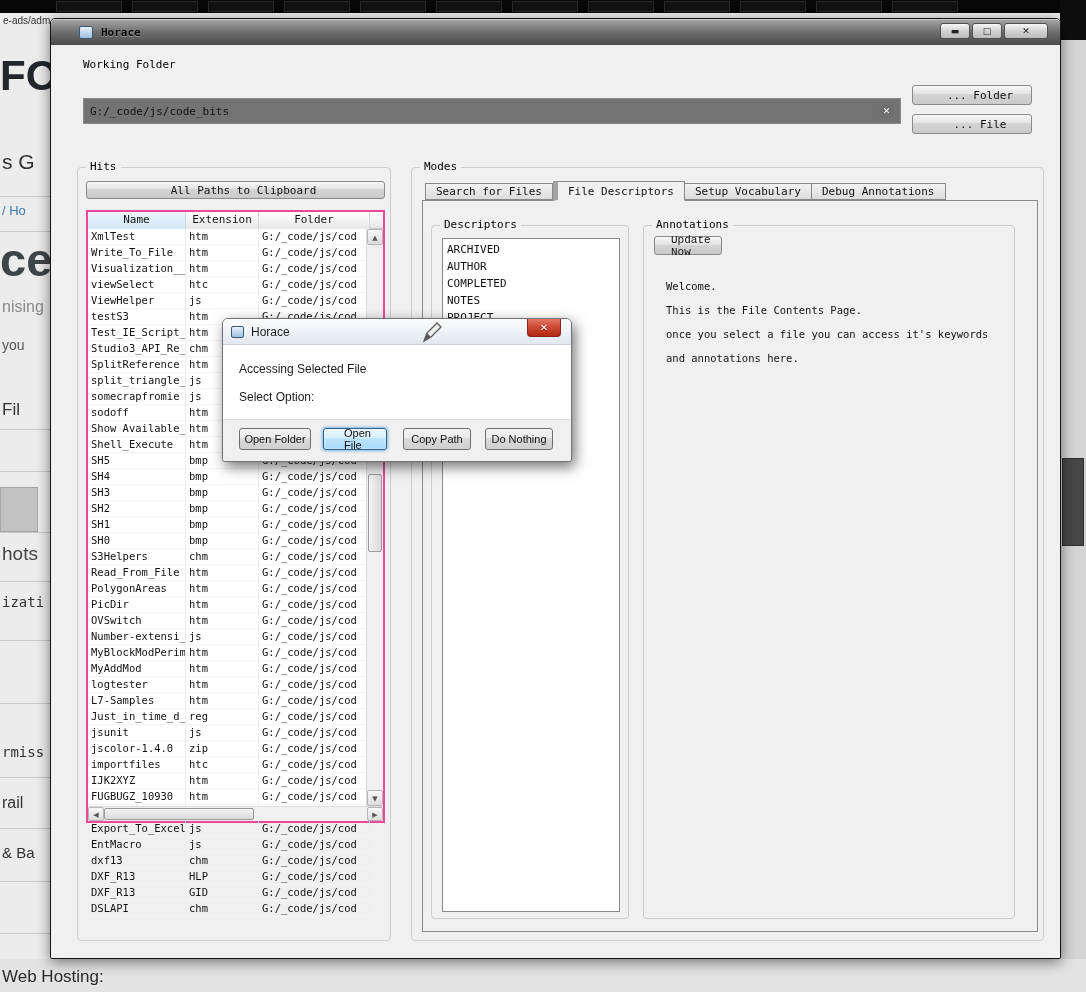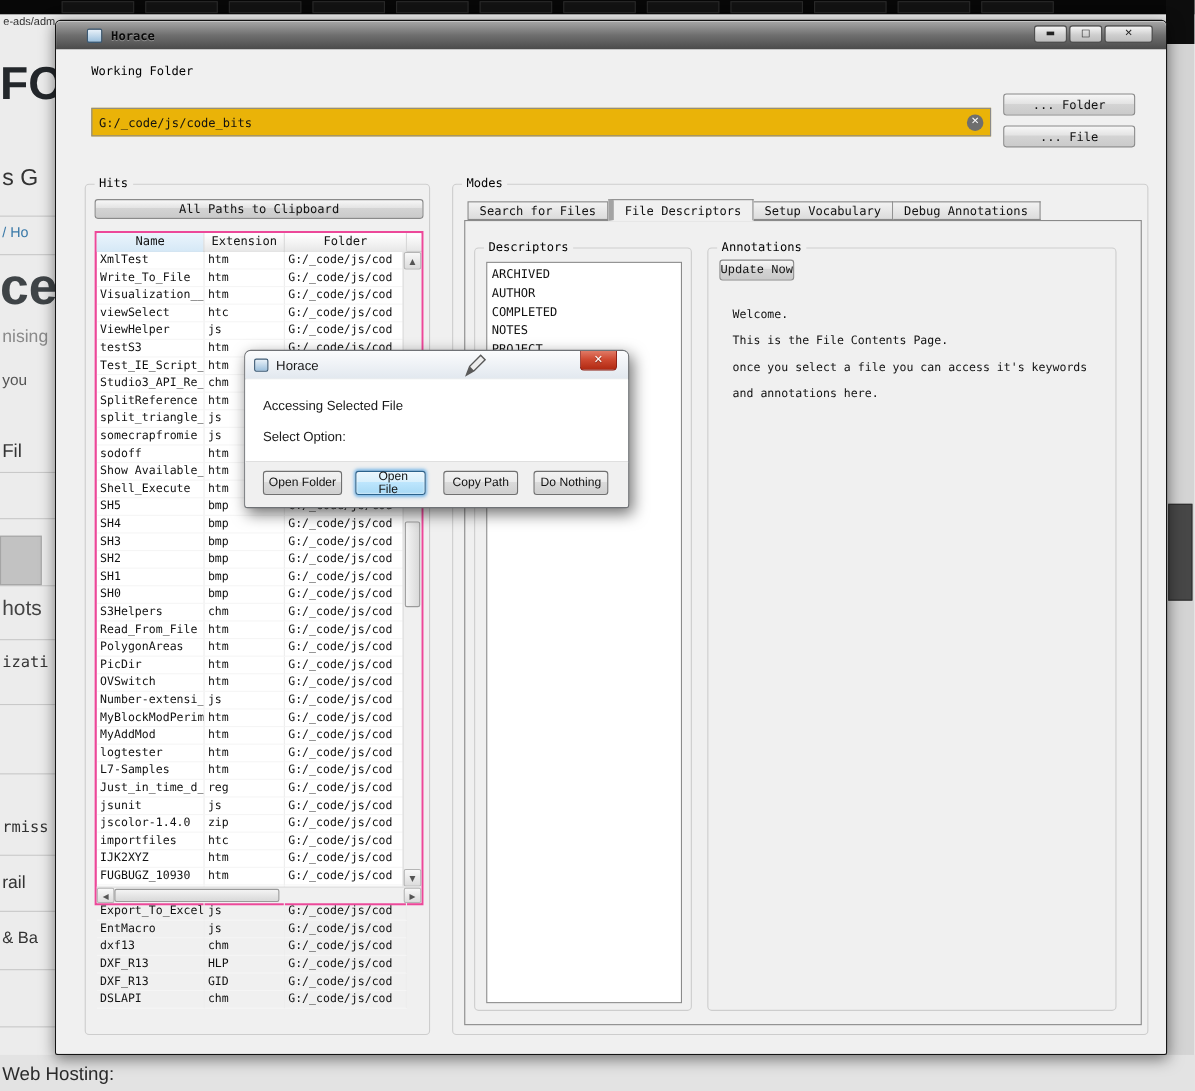--- a/index.html
+++ b/index.html
@@ -34,29 +34,29 @@
   .win-controls { position:absolute; right:12px; top:4px; display:flex; gap:2px; }
   .wbtn { width:30px; height:16px; border:1px solid #4f4f4f; border-radius:3px;
     background:linear-gradient(#f6f6f6,#cfcfcf 55%,#bdbdbd); display:flex; align-items:center; justify-content:center; }
   .wbtn.close { width:44px; }
   .wbtn .glyph { font-size:9px; color:#222; line-height:1; font-family:"DejaVu Sans",sans-serif; }
   .win-body { position:absolute; left:0; top:26px; right:0; bottom:0; background:#f0f0f0; border-radius:0 0 2px 2px; }
 
   .lbl { font-size:11px; color:#000; }
   .wf-label { left:32px; top:13px; }
 
-  .path-field { left:32px; top:53px; width:818px; height:22px; background:#eab308; border:1px solid #8a8a8a;
+  .path-field { left:32px; top:53px; width:818px; height:22px; background:#737373; border:1px solid #8a8a8a;
     display:flex; align-items:center; padding:12px 6px; }
   .path-field .val { flex:1; font-size:11px; color:#111; }
   .clear-ic { width:15px; height:15px; border-radius:50%; background:#6e6e6e; color:#fff; font-size:9px;
     display:flex; align-items:center; justify-content:center; font-family:"DejaVu Sans",sans-serif; }
 
   .btn { position:absolute; border:1px solid #8a8a8a; border-radius:3px; color:#111;
     background:linear-gradient(#f7f7f7,#e3e3e3 45%,#d4d4d4 46%,#cacaca);
-    font-family:"DejaVu Sans Mono",monospace; font-size:11px; display:flex; align-items:center; justify-content:center; cursor:default; }
+    font-family:"DejaVu Sans Mono",monospace; font-size:11px; display:flex; align-items:center; justify-content:center; cursor:default;padding-left:16px; }
   .folder-btn { left:861px; top:40px; width:120px; height:20px; }
   .file-btn   { left:861px; top:69px; width:120px; height:20px; }
 
   .group { border:1px solid #cdcdcd; border-radius:4px; }
   .group-label { position:absolute; top:-8px; left:8px; background:#f0f0f0; padding:0 4px; font-size:11px; color:#000; }
 
   .hits-group { left:26px; top:122px; width:314px; height:774px; }
   .clip-btn { left:8px; top:13px; width:299px; height:18px; }
 
   

